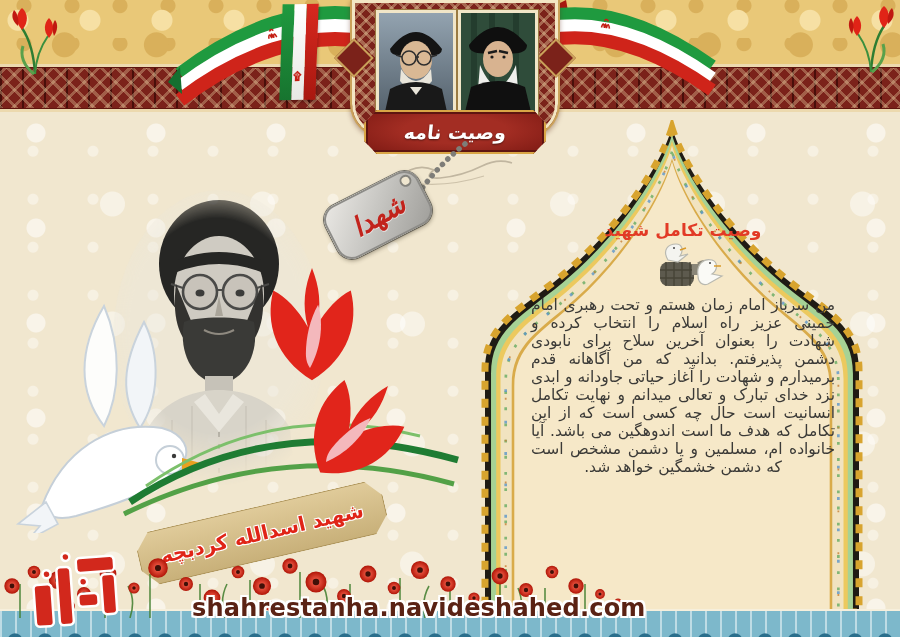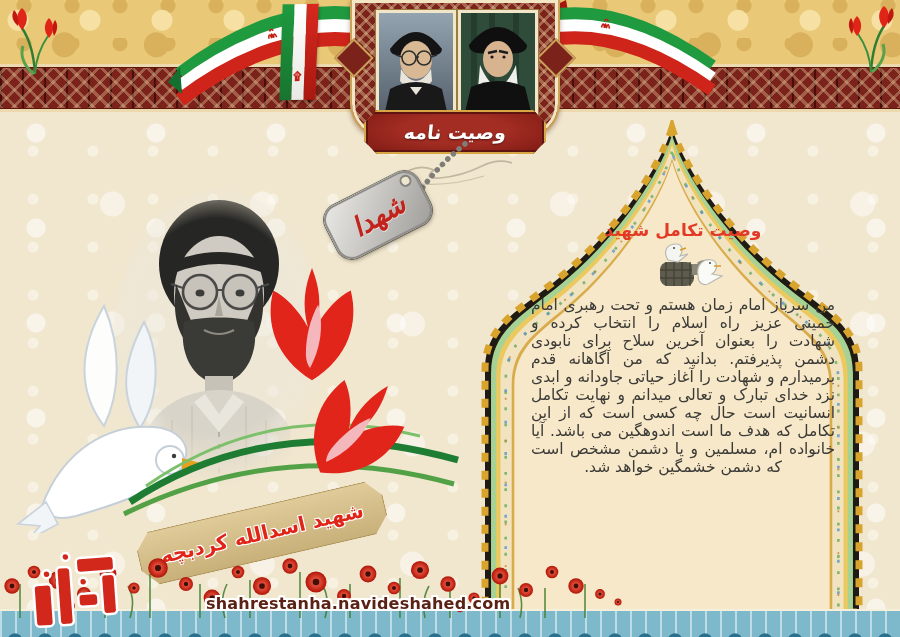--- a/index.html
+++ b/index.html
@@ -107,22 +107,22 @@
   
   .poppies{position:absolute;left:0;top:554px;z-index:6;}
   .blue-border{position:absolute;left:0;bottom:0;width:900px;height:26px;z-index:5;
     background-color:#7db8cb;
     background-image:
       radial-gradient(circle at 50% 115%, #2a6f8c 0 7px, rgba(0,0,0,0) 8px),
       repeating-linear-gradient(90deg, rgba(255,255,255,.5) 0 2px, rgba(0,0,0,0) 2px 15px);
     background-size:30px 26px,30px 26px;
     border-top:2px solid #f6efdc;}
   .logo{position:absolute;left:26px;top:550px;z-index:8;}
-  .watermark{position:absolute;left:206px;top:594px;z-index:8;color:#5a2214;font-weight:bold;
-    font-size:16px;letter-spacing:.2px;
+  .watermark{position:absolute;left:192px;top:594px;z-index:8;color:#5a2214;font-weight:bold;
+    font-size:24px;letter-spacing:.2px;
     text-shadow:-2px -2px 0 #fff,2px -2px 0 #fff,-2px 2px 0 #fff,2px 2px 0 #fff,0 -2px 0 #fff,0 2px 0 #fff,-2px 0 0 #fff,2px 0 0 #fff;}
 
   
   .arch{position:absolute;left:455px;top:120px;width:434px;height:494px;z-index:1;}
   .arch-content{position:absolute;left:527px;top:120px;width:312px;height:480px;z-index:2;}
   .will-title{position:absolute;left:0;top:100px;width:312px;text-align:center;
     color:#e23a26;font-size:17px;font-weight:bold;}
   .will-icon{position:absolute;left:111px;top:122px;}
   .will-text{position:absolute;left:4px;top:176px;width:304px;direction:rtl;
     text-align:justify;text-align-last:center;color:#3b3a37;font-size:15.5px;line-height:18px;

